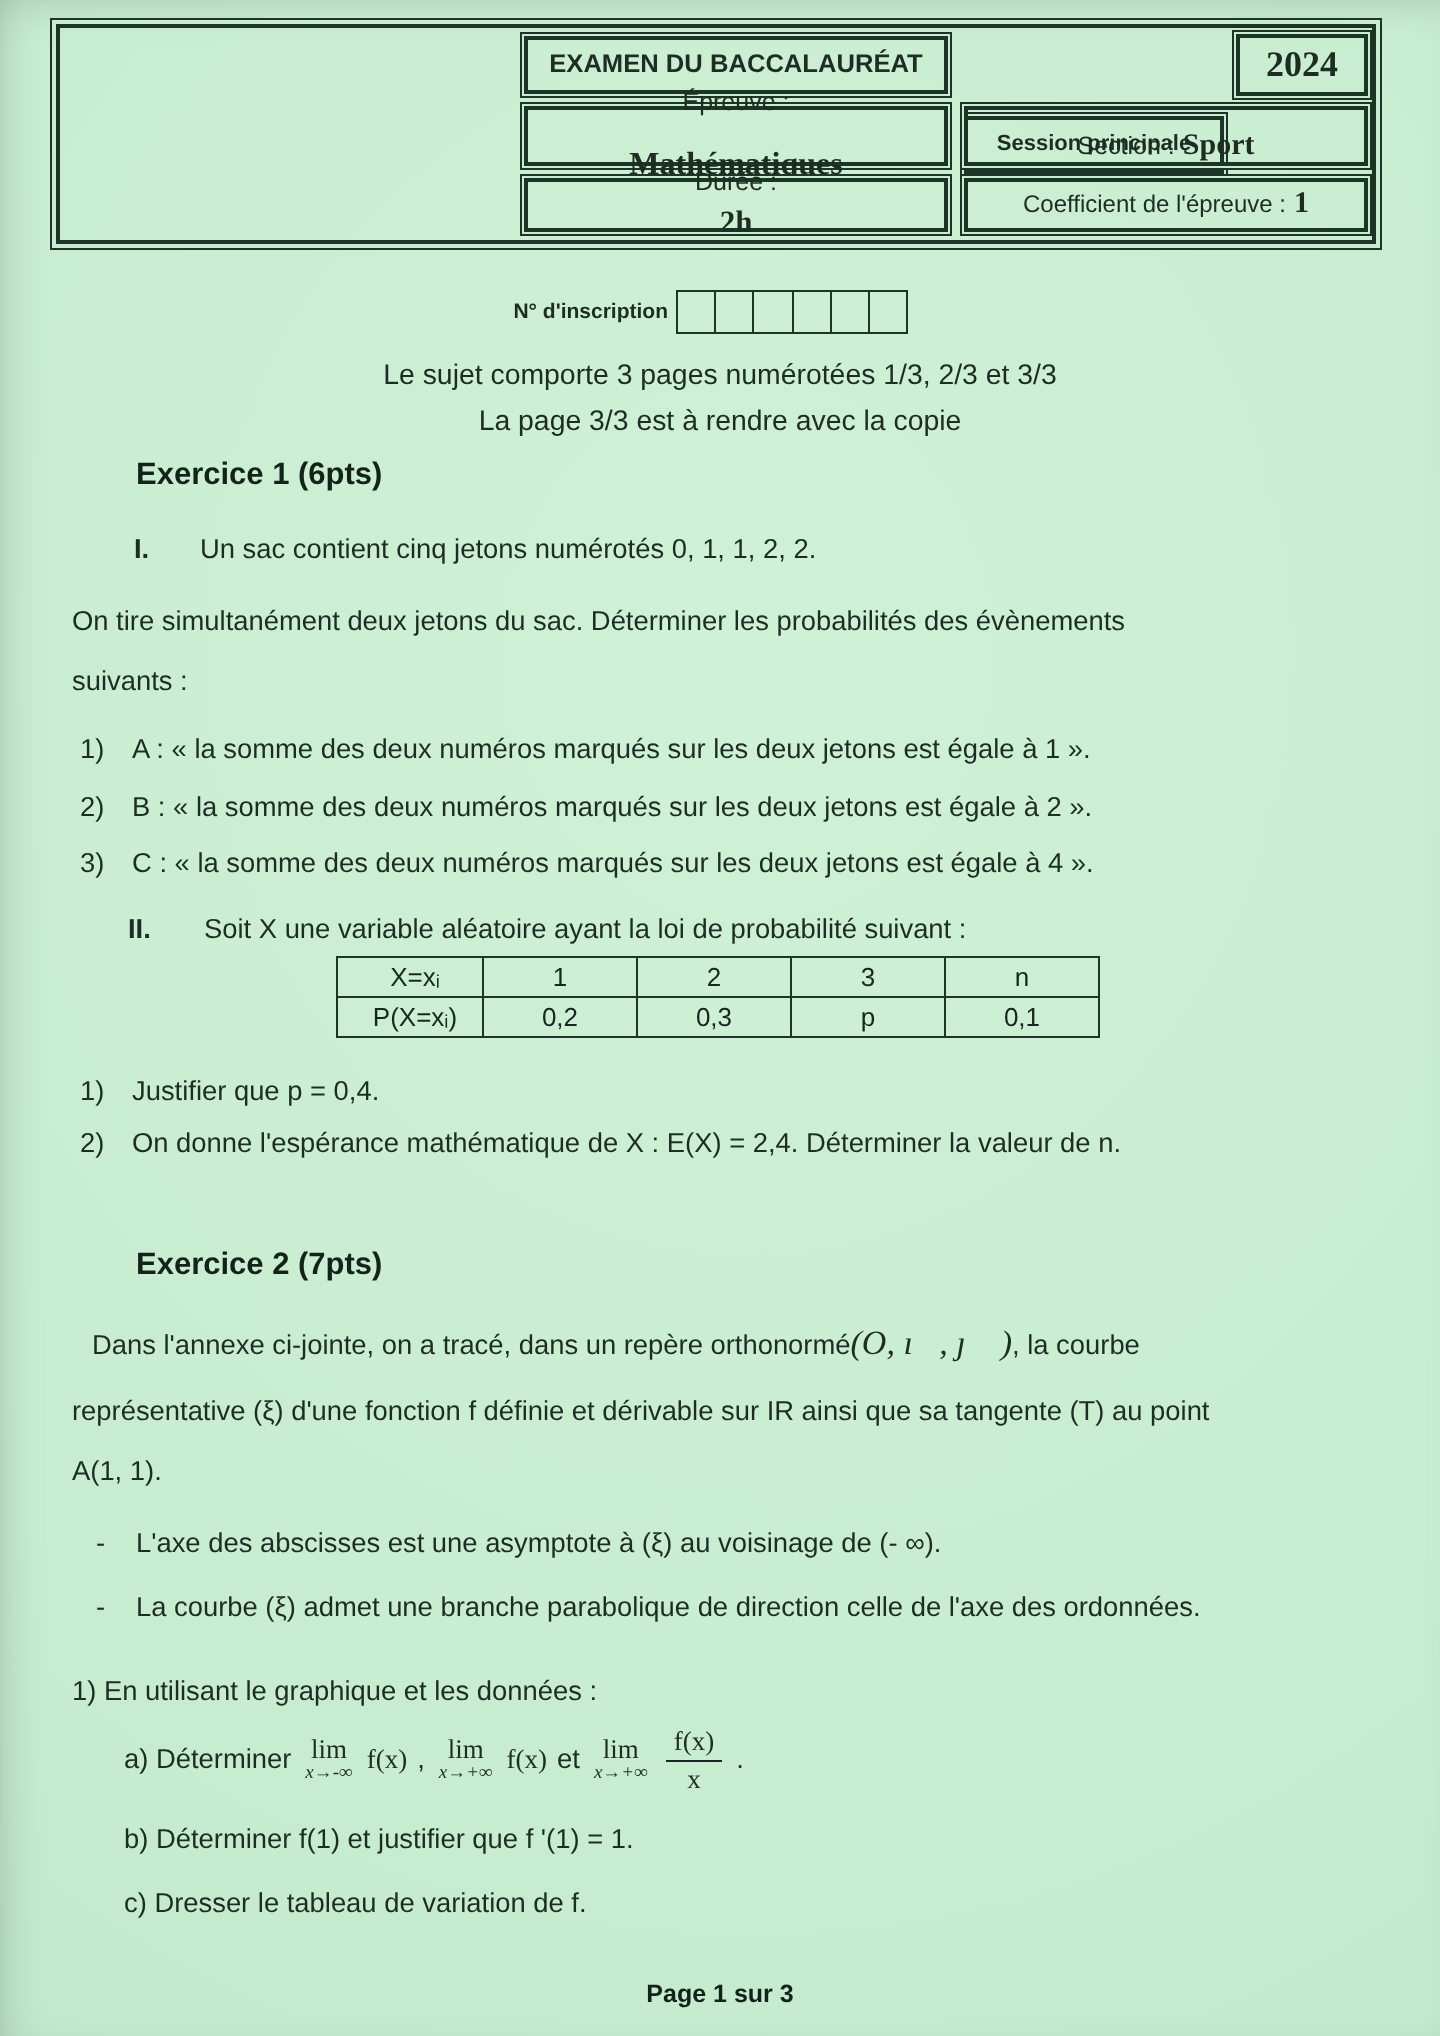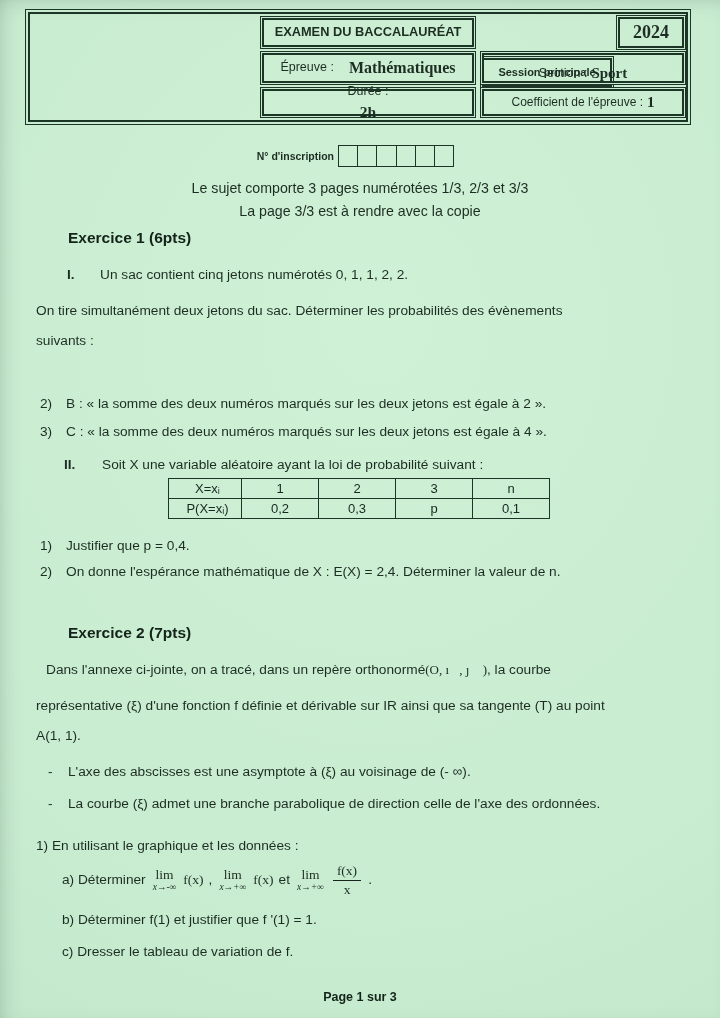--- a/index.html
+++ b/index.html
@@ -26,21 +26,21 @@
   .bx {
     position:absolute; border:2px solid #1d3527;
     box-shadow: 0 0 0 1px #c8ecd0, 0 0 0 2px #1d3527;
     display:flex; align-items:center; justify-content:center;
     text-align:center; line-height:1.1;
   }
   .bx-plain { box-shadow:none; border-width:2.5px; }
   .authority { left:6px; top:5px; width:214px; height:96px; flex-direction:column; gap:15px;
     font-weight:bold; font-size:13px; letter-spacing:.2px; }
   .exam-title { left:232px; top:4px; width:212px; height:29px; font-weight:bold; font-size:12.8px; }
-  .epreuve    { left:232px; top:39px; width:212px; height:30px; font-size:12.5px; gap:15px; }
+  .epreuve    { left:232px; top:39px; width:212px; height:30px; font-size:12.5px; gap:15px;flex-direction:column; }
   .duree      { left:232px; top:75px; width:212px; height:27px; font-size:12.5px; gap:4px;flex-direction:column; }
   .session    { left:452px; top:4px; width:130px; height:29px; font-weight:bold; font-size:11px;margin-top:40px; }
   .year       { left:588px; top:3px; width:66px; height:31px; font-weight:bold; font-size:18px;
                 font-family:"Liberation Serif", serif; }
   .section    { left:452px; top:39px; width:202px; height:30px; font-size:12.5px; gap:4px;align-items:flex-end; }
   .coeff      { left:452px; top:75px; width:202px; height:27px; font-size:12px; gap:4px; }
   .serifval { font-family:"Liberation Serif", serif; font-weight:bold; }
   .v-math  { font-size:16px; }
   .v-sport { font-size:15px; }
   .v-2h    { font-size:15.5px; }
@@ -64,21 +64,21 @@
   .dash { display:inline-block; width:20px; }
 
   
   .prob-table { position:absolute; left:168px; top:478px; border-collapse:collapse;
     font-size:13px; color:#172720; }
   .prob-table td { border:1.6px solid #1d3527; width:77px; height:20px;
     text-align:center; vertical-align:middle; padding:0 2px; }
   .prob-table td.c0 { width:73px; text-align:center; padding-left:7px; }
 
   
-  .mathserif { font-family:"Liberation Serif", serif; font-size:13px; }
+  .mathserif { font-family:"Liberation Serif", serif; font-style:italic; font-size:17px; }
   .mathline { display:flex; align-items:center; height:38px; gap:5px; }
   .lim { display:inline-flex; flex-direction:column; align-items:center; line-height:1;
     font-family:"Liberation Serif", serif; margin:0 2px; }
   .lim .top { font-size:13.5px; }
   .lim .sub { font-size:9.5px; font-style:italic; margin-top:2px; }
   .mathf { font-family:"Liberation Serif", serif; font-size:13.5px; }
   .frac { display:inline-flex; flex-direction:column; align-items:center;
     font-family:"Liberation Serif", serif; font-size:13.5px; line-height:1.15; margin:0 2px; }
   .frac .fnum { border-bottom:1.2px solid #172720; padding:0 4px 1px; }
   .frac .fden { padding-top:1px; }
@@ -128,20 +128,23 @@
 
   <div class="line extitle" style="left:57px; top:228px">Exercice 1 (6pts)</div>
 
   <div class="line" style="left:67px; top:266px">
     <span class="roman r1">I.</span><span>Un sac contient cinq jetons numérotés 0, 1, 1, 2, 2.</span>
   </div>
 
   <div class="line" style="left:36px; top:302px">On tire simultanément deux jetons du sac. Déterminer les probabilités des évènements</div>
   <div class="line" style="left:36px; top:332px">suivants :</div>
 
+  <div class="line" style="left:40px; top:366px">
+    <span class="num">1)</span><span>A : « la somme des deux numéros marqués sur les deux jetons est égale à 1 ».</span>
+  </div>
   <div class="line" style="left:40px; top:395px">
     <span class="num">2)</span><span>B : « la somme des deux numéros marqués sur les deux jetons est égale à 2 ».</span>
   </div>
   <div class="line" style="left:40px; top:423px">
     <span class="num">3)</span><span>C : « la somme des deux numéros marqués sur les deux jetons est égale à 4 ».</span>
   </div>
 
   <div class="line" style="left:64px; top:456px">
     <span class="roman r2">II.</span><span>Soit X une variable aléatoire ayant la loi de probabilité suivant :</span>
   </div>

